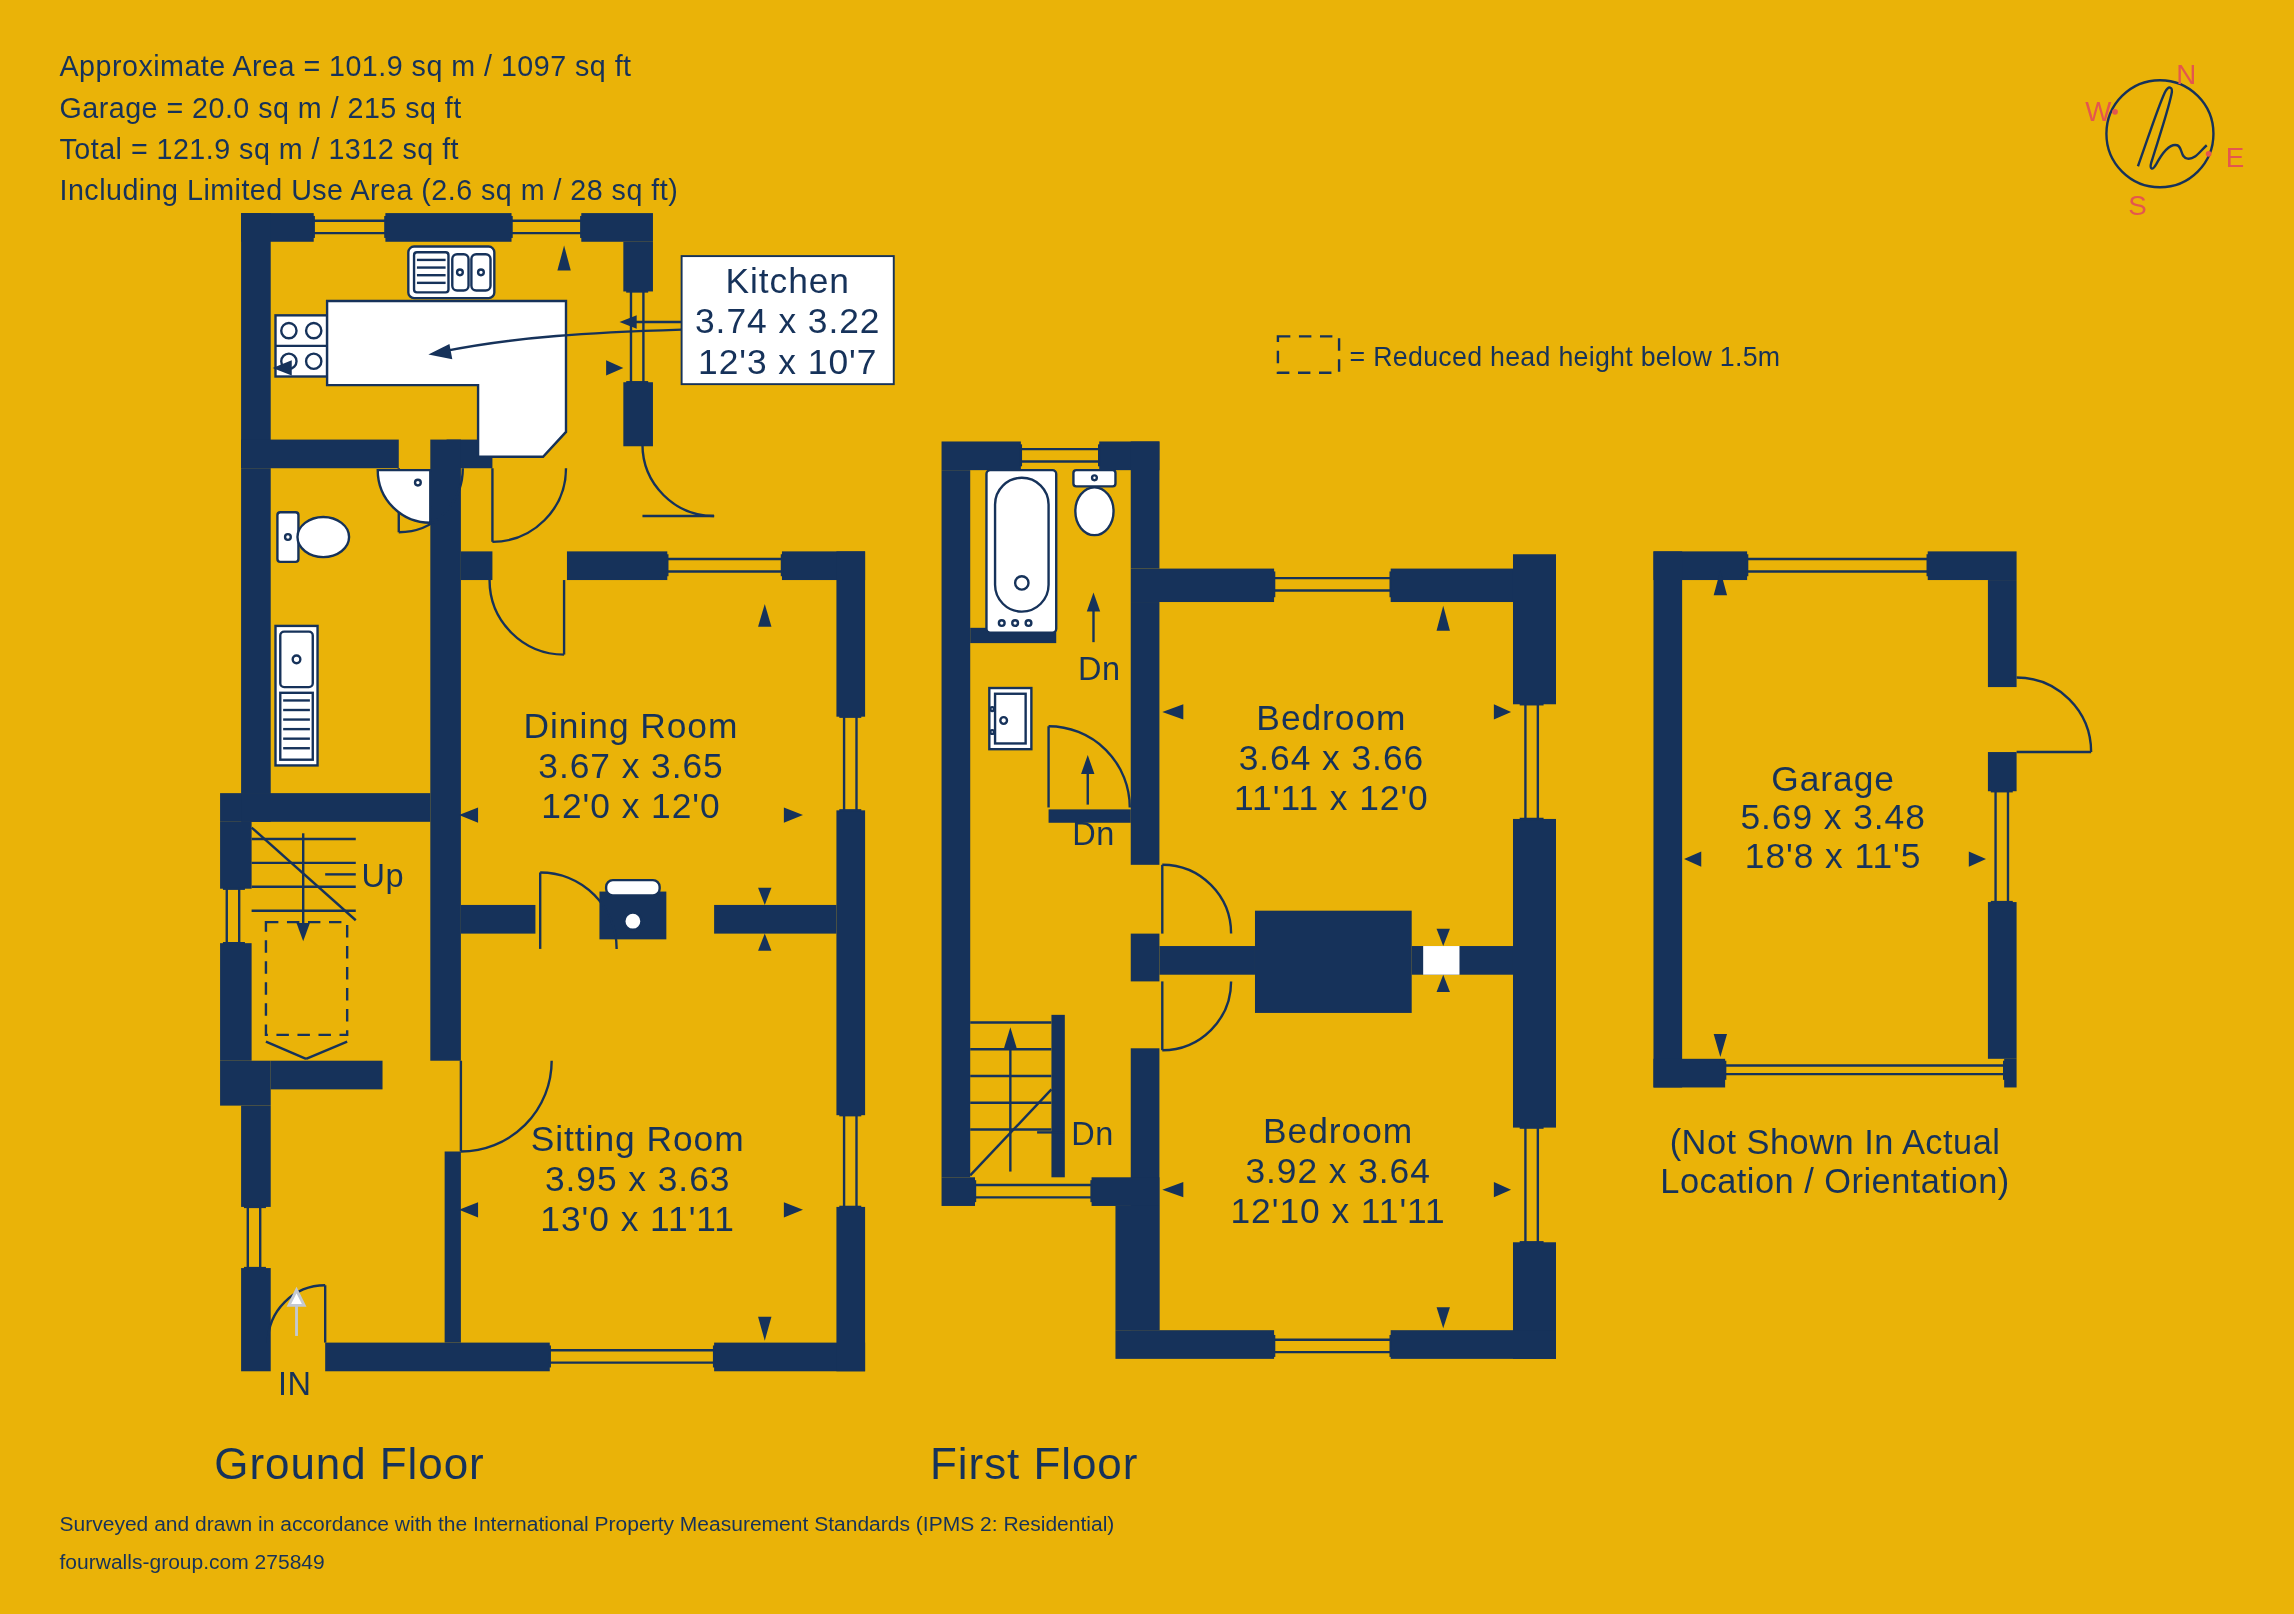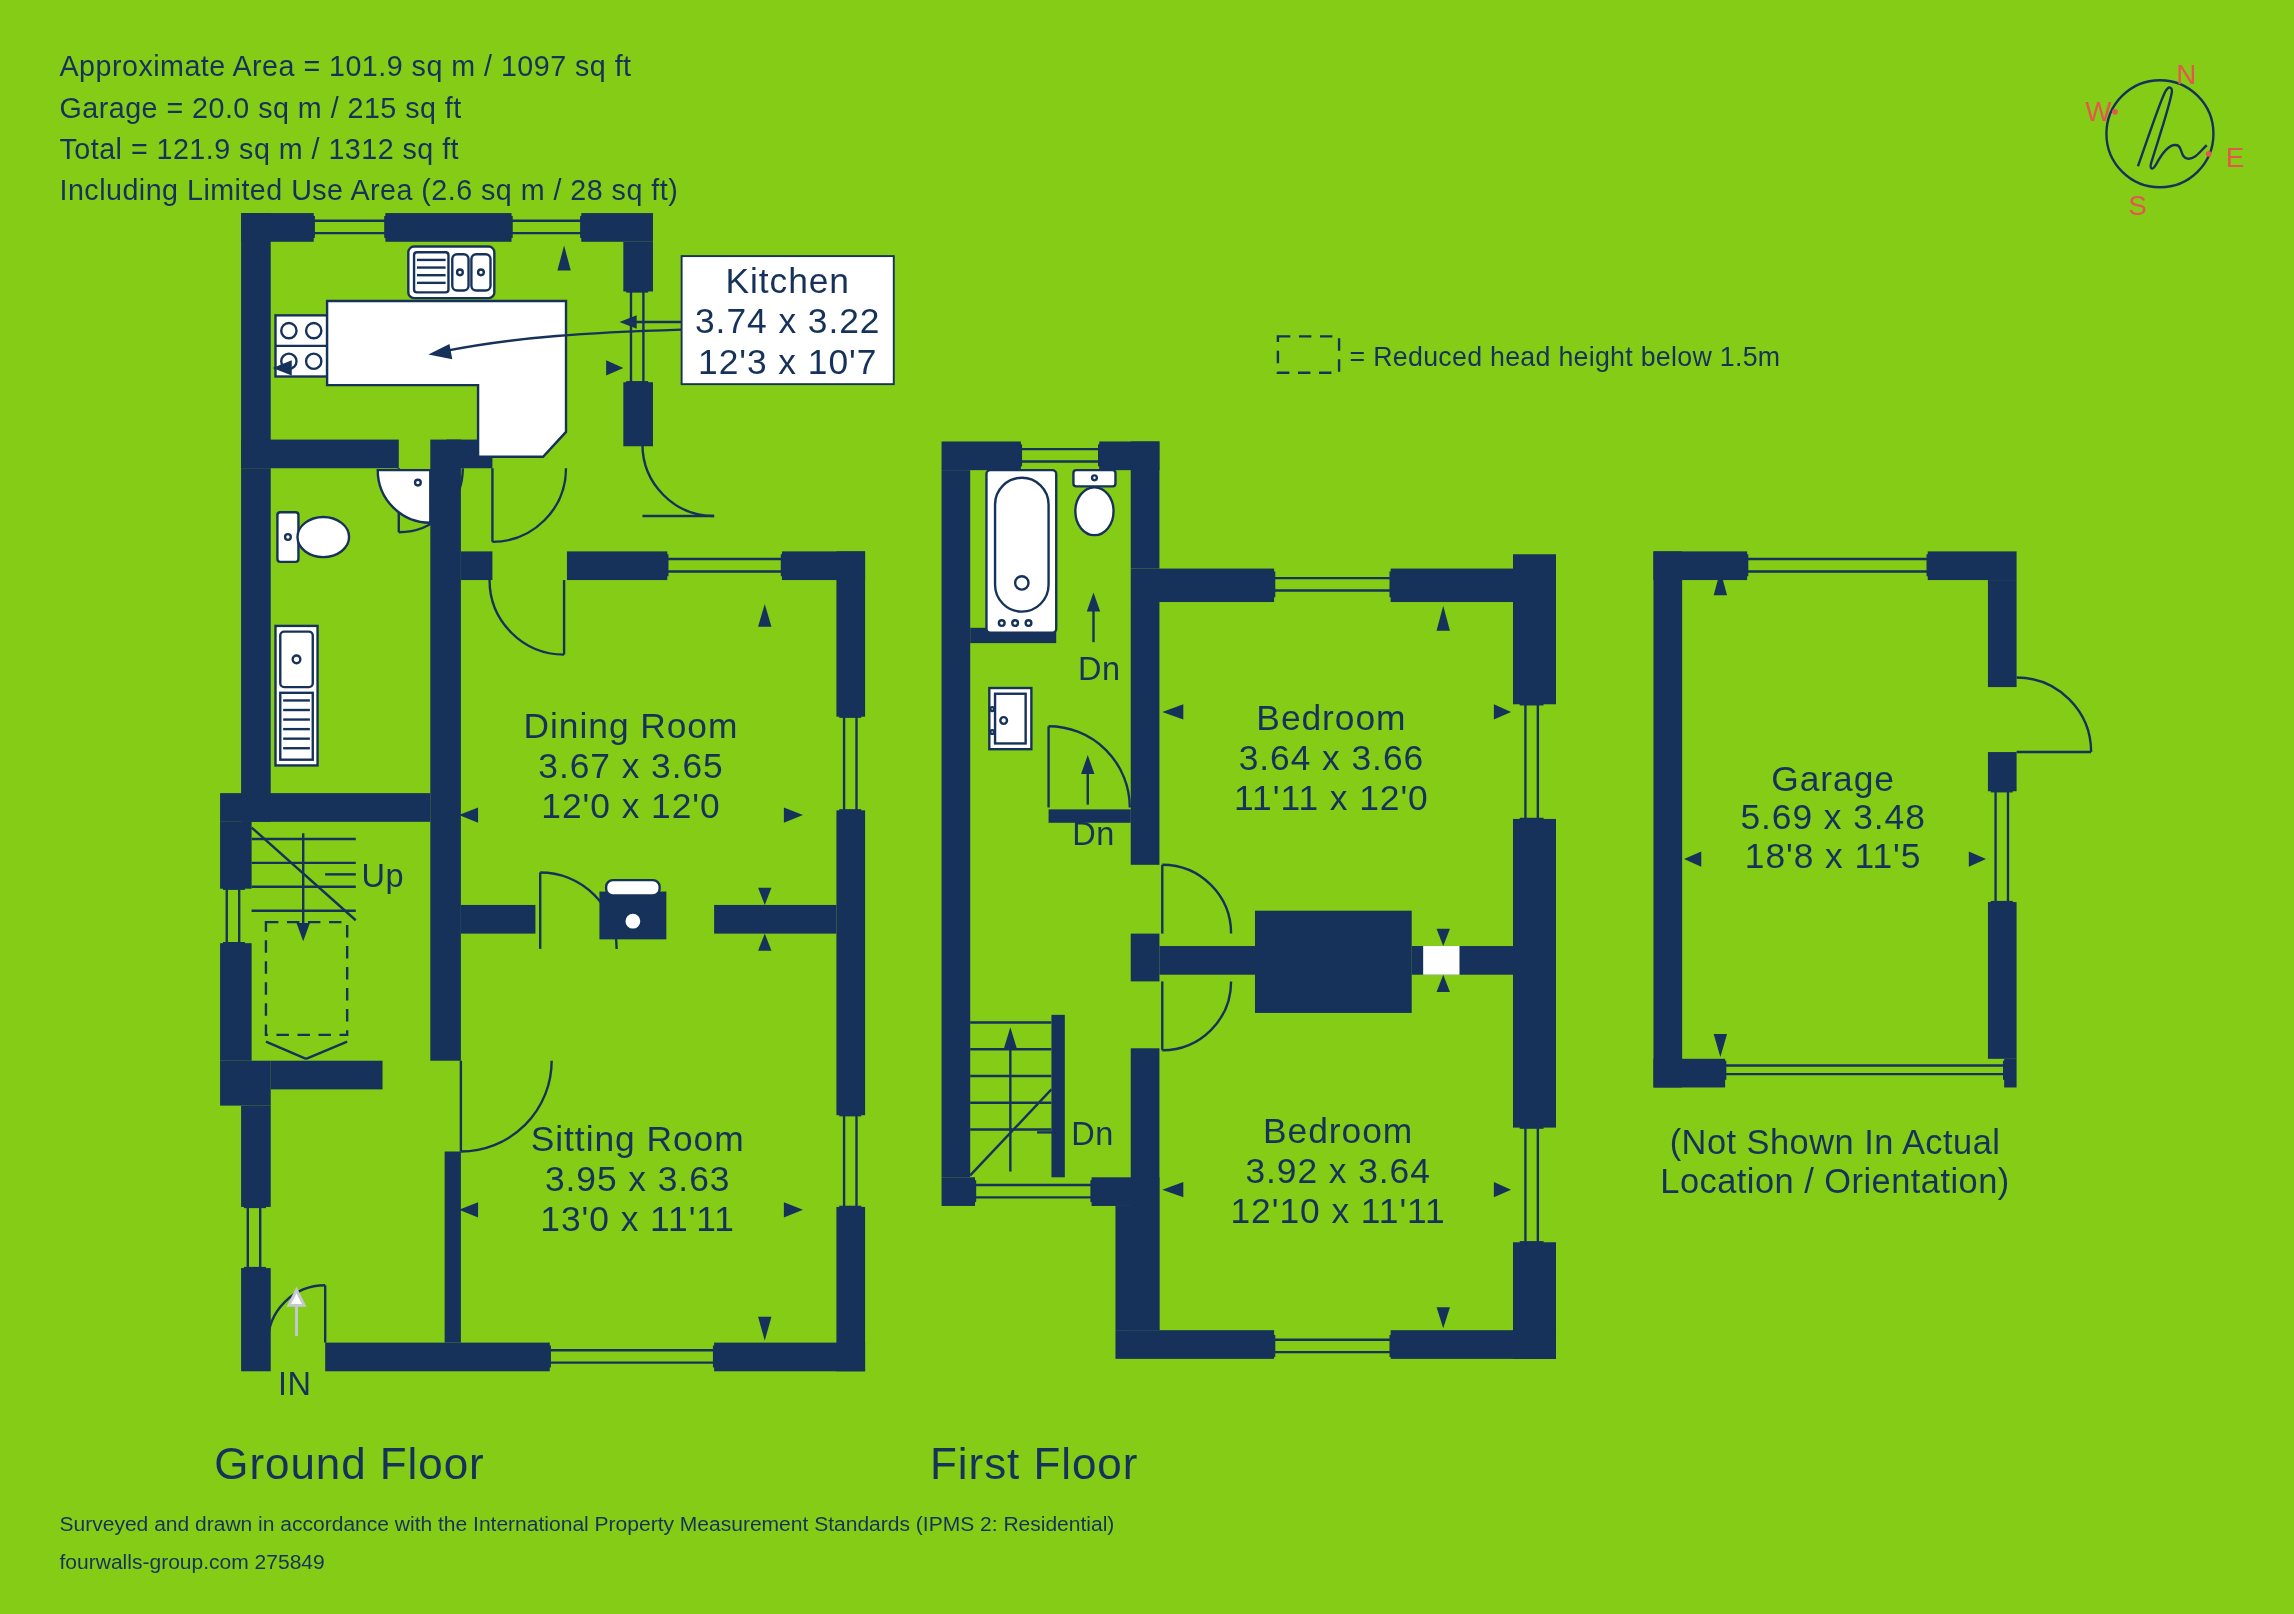--- a/index.html
+++ b/index.html
@@ -1,16 +1,16 @@
 <!DOCTYPE html>
 <html><head>
 <meta charset="utf-8">
 <style>
   html,body{margin:0;padding:0;background:#ffffff;}
-  .stage{position:relative;width:2294px;height:1614px;background:#84cc16;overflow:hidden;}
+  .stage{position:relative;width:2294px;height:1614px;background:#eab308;overflow:hidden;}
   svg{display:block;}
   .t{font-family:"Liberation Sans","DejaVu Sans",sans-serif;fill:#16325a;}
   .t30{font-size:30px;letter-spacing:.5px;}
   .t37{font-size:37px;letter-spacing:1px;}
   .t34{font-size:34px;letter-spacing:.5px;}
   .t46{font-size:46px;letter-spacing:1px;}
   .t36{font-size:36px;letter-spacing:.5px;}
   .t28{font-size:28px;letter-spacing:.3px;}
   .t22{font-size:22px;}
   .t26{font-size:29px;fill:#e4574e;letter-spacing:1px;}

